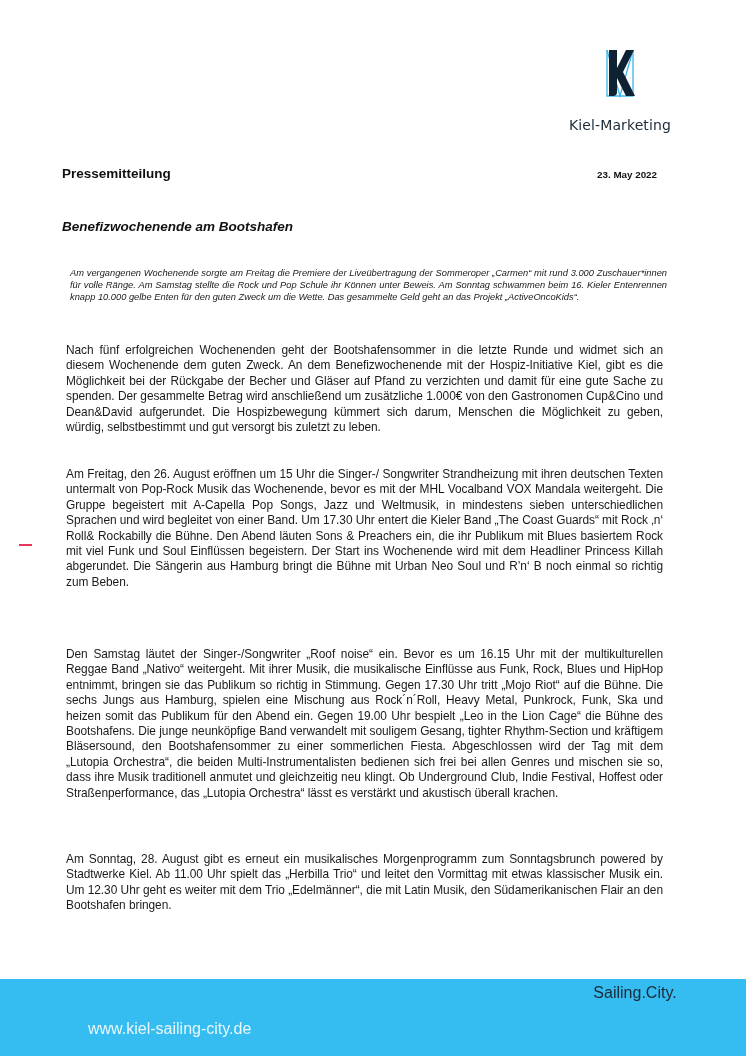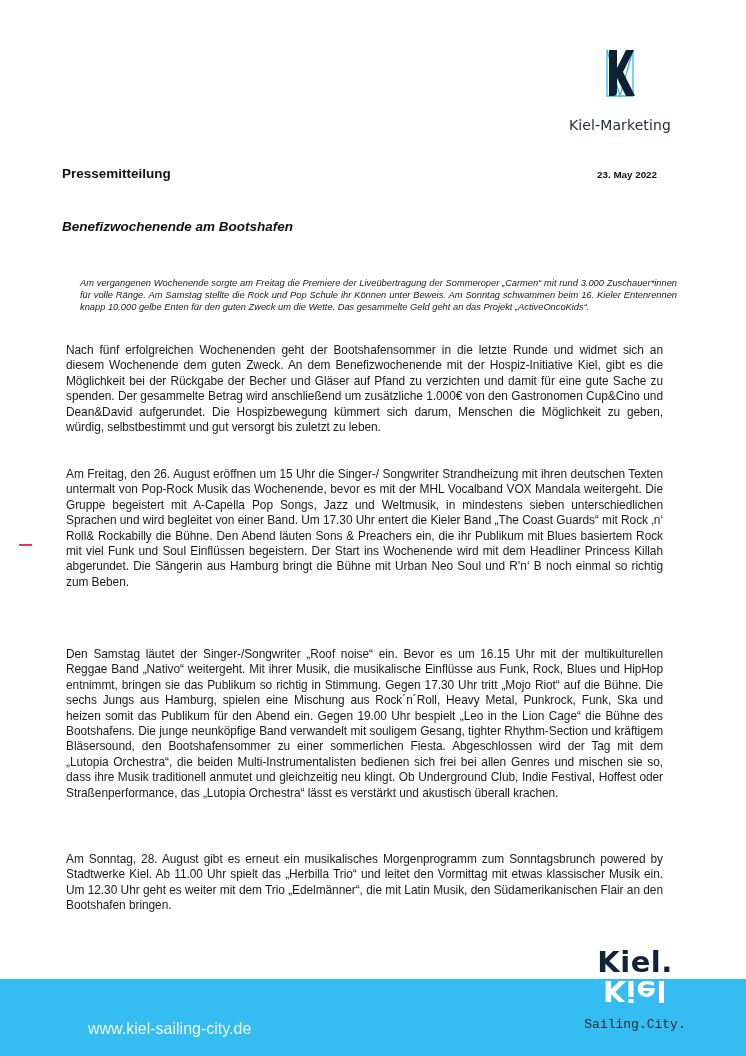--- a/index.html
+++ b/index.html
@@ -8,33 +8,33 @@
     background: #ffffff; color: #1a1a1a;
     font-family: "Liberation Sans", "DejaVu Sans", sans-serif;
   }
   .logo-top { position: absolute; left: 560px; top: 48px; width: 120px; text-align: center; }
   .logo-top svg { display: block; margin: 0 auto; }
   .logo-top .brand { font-family: "DejaVu Sans", sans-serif; font-size: 14px; color: #1b2a38; margin-top: 19px; letter-spacing: 0.1px; }
   .header-row { position: absolute; left: 62px; top: 166px; width: 595px; display: flex; justify-content: space-between; align-items: baseline; }
   .doc-type { font-weight: bold; font-size: 13.5px; color: #111; text-align: right; }
   .doc-date { font-weight: bold; font-size: 9.8px; color: #111; }
   .headline { position: absolute; left: 62px; top: 219px; font-weight: bold; font-size: 13.5px; color: #111; margin: 0; font-style: italic; }
-  .lead { position: absolute; left: 62px; top: 259px; width: 597px; font-style: italic; font-size: 9.3px; line-height: 12.2px; text-align: justify; color: #1a1a1a; margin: 18px; }
+  .lead { position: absolute; left: 62px; top: 259px; width: 597px; font-style: italic; font-size: 9.3px; line-height: 12.2px; text-align: justify; color: #1a1a1a; margin: 8px; }
   .body-para { position: absolute; left: 62px; width: 597px; font-size: 11.9px; line-height: 15.4px; text-align: justify; color: #1a1a1a; margin: 4px; letter-spacing: -0.05px; }
   #p1 { top: 339px; }
   #p2 { top: 463px; }
   #p3 { top: 643px; }
   #p4 { top: 848px; }
   .red-mark { position: absolute; left: 19px; top: 544px; width: 13px; height: 1.5px; background: #e8365a; }
   .footer-band { position: absolute; left: 0; top: 979px; width: 746px; height: 77px; background: #35bcf0; }
   .footer-url { position: absolute; left: 88px; top: 1020px; font-family: Liberation Sans, sans-serif; font-size: 16px; color: #e9f7fd; }
   .logo-bottom { position: absolute; left: 580px; top: 946px; width: 110px; text-align: center; }
   .kiel-word { font-family: "DejaVu Sans", sans-serif; font-weight: bold; font-size: 29px; color: #11233a; line-height: 32px; letter-spacing: 0.5px; height: 33px; }
   .kiel-reflect { font-family: "DejaVu Sans", sans-serif; font-weight: bold; font-size: 29px; color: #ffffff; line-height: 28px; transform: scaleY(-1); height: 26px; overflow: hidden; letter-spacing: 0.5px; }
-  .sailing { font-family: Liberation Mono, monospace; font-size: 13px; color: #1b2a38; margin-top: 12px; }
+  .sailing { font-family: Liberation Sans, sans-serif; font-size: 16px; color: #1b2a38; margin-top: 12px; }
 </style>
 </head>
 <body>
 
 <div class="logo-top">
   <svg width="50" height="50" viewBox="0 0 50 50">
     <path d="M12 2 V48 H38 V2" fill="none" stroke="#3bb8ec" stroke-width="1.3"></path>
     <path d="M12 2 L25 48 L38 2" fill="none" stroke="#3bb8ec" stroke-width="1.3"></path>
     <path d="M14 2 H22 V20 L31 2 H39 L28 24 L40 48 H31 L22 30 V44 Q22 48 18 48 H14 Z" fill="#0f2233"></path>
   </svg>
@@ -53,16 +53,15 @@
 <p class="body-para" id="p1">Nach fünf erfolgreichen Wochenenden geht der Bootshafensommer in die letzte Runde und widmet sich an diesem Wochenende dem guten Zweck. An dem Benefizwochenende mit der Hospiz-Initiative Kiel, gibt es die Möglichkeit bei der Rückgabe der Becher und Gläser auf Pfand zu verzichten und damit für eine gute Sache zu spenden. Der gesammelte Betrag wird anschließend um zusätzliche 1.000€ von den Gastronomen Cup&amp;Cino und Dean&amp;David aufgerundet. Die Hospizbewegung kümmert sich darum, Menschen die Möglichkeit zu geben, würdig, selbstbestimmt und gut versorgt bis zuletzt zu leben.</p>
 <div class="red-mark"></div>
 <p class="body-para" id="p2">Am Freitag, den 26. August eröffnen um 15 Uhr die Singer-/ Songwriter Strandheizung mit ihren deutschen Texten untermalt von Pop-Rock Musik das Wochenende, bevor es mit der MHL Vocalband VOX Mandala weitergeht. Die Gruppe begeistert mit A-Capella Pop Songs, Jazz und Weltmusik, in mindestens sieben unterschiedlichen Sprachen und wird begleitet von einer Band. Um 17.30 Uhr entert die Kieler Band „The Coast Guards“ mit Rock ‚n‘ Roll&amp; Rockabilly die Bühne. Den Abend läuten Sons &amp; Preachers ein, die ihr Publikum mit Blues basiertem Rock mit viel Funk und Soul Einflüssen begeistern. Der Start ins Wochenende wird mit dem Headliner Princess Killah abgerundet. Die Sängerin aus Hamburg bringt die Bühne mit Urban Neo Soul und R’n‘ B noch einmal so richtig zum Beben.</p>
 <p class="body-para" id="p3">Den Samstag läutet der Singer-/Songwriter „Roof noise“ ein. Bevor es um 16.15 Uhr mit der multikulturellen Reggae Band „Nativo“ weitergeht. Mit ihrer Musik, die musikalische Einflüsse aus Funk, Rock, Blues und HipHop entnimmt, bringen sie das Publikum so richtig in Stimmung. Gegen 17.30 Uhr tritt „Mojo Riot“ auf die Bühne. Die sechs Jungs aus Hamburg, spielen eine Mischung aus Rock´n´Roll, Heavy Metal, Punkrock, Funk, Ska und heizen somit das Publikum für den Abend ein. Gegen 19.00 Uhr bespielt „Leo in the Lion Cage“ die Bühne des Bootshafens. Die junge neunköpfige Band verwandelt mit souligem Gesang, tighter Rhythm-Section und kräftigem Bläsersound, den Bootshafensommer zu einer sommerlichen Fiesta. Abgeschlossen wird der Tag mit dem „Lutopia Orchestra“, die beiden Multi-Instrumentalisten bedienen sich frei bei allen Genres und mischen sie so, dass ihre Musik traditionell anmutet und gleichzeitig neu klingt. Ob Underground Club, Indie Festival, Hoffest oder Straßenperformance, das „Lutopia Orchestra“ lässt es verstärkt und akustisch überall krachen.</p>
 <p class="body-para" id="p4">Am Sonntag, 28. August gibt es erneut ein musikalisches Morgenprogramm zum Sonntagsbrunch powered by Stadtwerke Kiel. Ab 11.00 Uhr spielt das „Herbilla Trio“ und leitet den Vormittag mit etwas klassischer Musik ein. Um 12.30 Uhr geht es weiter mit dem Trio „Edelmänner“, die mit Latin Musik, den Südamerikanischen Flair an den Bootshafen bringen.</p>
 
 <div class="footer-band"></div>
 <div class="footer-url">www.kiel-sailing-city.de</div>
 
 <div class="logo-bottom">
-  <div class="kiel-word">Kiel.</div>
   <div class="kiel-reflect">Kiel</div>
   <div class="sailing">Sailing.City.</div>
 </div>
 
 </body></html>

